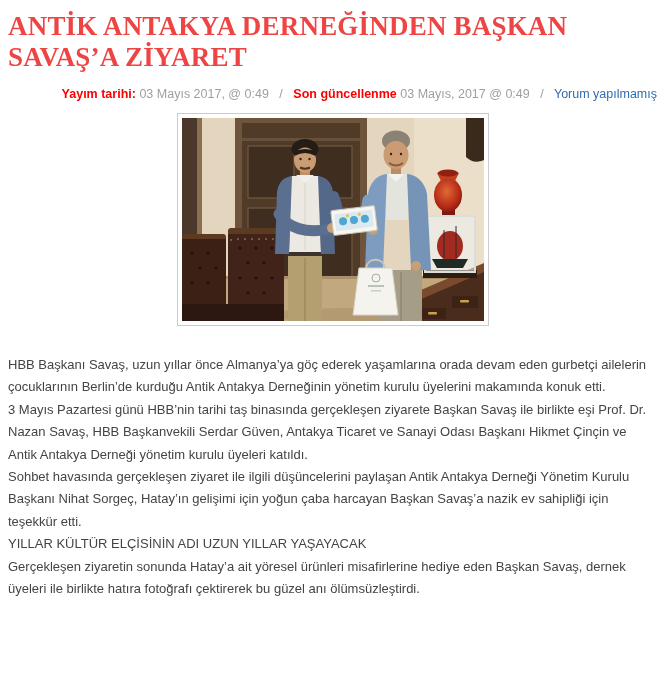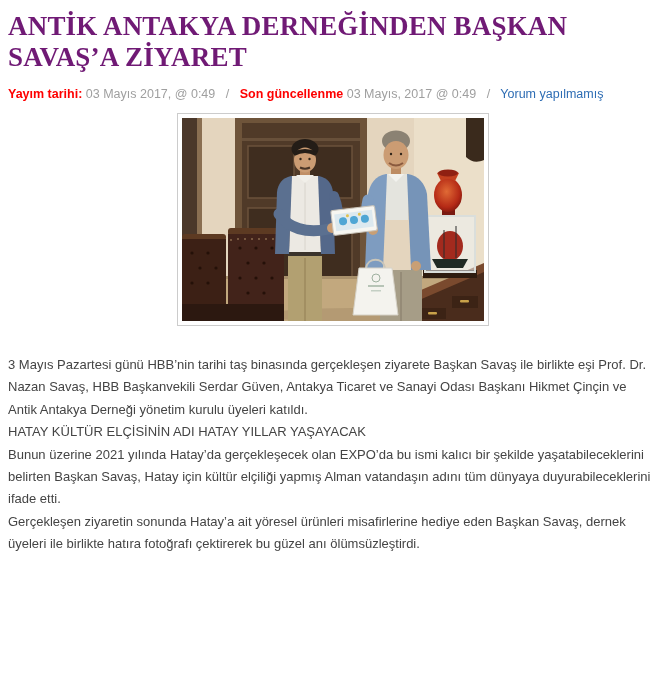--- a/index.html
+++ b/index.html
@@ -10,30 +10,31 @@
     overflow:hidden;
   }
   .container { padding:2px 8px 0 8px; }
 
   .title {
     font-family:"Liberation Serif", serif;
     font-weight:bold;
     font-size:27px;
     line-height:31px;
     letter-spacing:0.2px;
-    color:#701a75;
+    color:#ef4444;
     margin:9px 0 0 0;
   }
 
   .meta {
     margin-top:14px;
     font-size:12.5px;
     line-height:15px;
     color:#9f9f9f;
     white-space:nowrap;
+    text-align:right;
   }
   .meta .label { color:#fe0000; font-weight:bold; }
   .meta .value { color:#9f9f9f; }
   .meta .sep   { color:#9f9f9f; margin:0 7px; }
   .meta .link  { color:#2e6db4; text-decoration:none; cursor:pointer; }
 
   .photo-frame {
     width:302px;
     margin:11px auto 0 auto;
     border:1px solid #cccccc;
@@ -217,19 +218,20 @@
         <path d="M184,150 C186,139 201,139 203,150" fill="none" stroke="#c9c5b9" stroke-width="2"></path>
         <polygon points="177,150 210,150 216,197 171,197" fill="#f4f3ee" stroke="#d6d2c8"></polygon>
         <circle cx="194" cy="160" r="4" fill="none" stroke="#9fb0a0" stroke-width="1"></circle>
         <rect x="186" y="167" width="16" height="2" fill="#b7c4b6"></rect>
         <rect x="189" y="172" width="10" height="1.5" fill="#c4cfc4"></rect>
       </g>
     </svg>
   </div>
 
   <div class="body-text">
+    <p>HBB Başkanı Savaş, uzun yıllar önce Almanya’ya göç ederek yaşamlarına orada devam eden gurbetçi ailelerin çocuklarının Berlin’de kurduğu Antik Antakya Derneğinin yönetim kurulu üyelerini makamında konuk etti.</p>
     <p>3 Mayıs Pazartesi günü HBB’nin tarihi taş binasında gerçekleşen ziyarete Başkan Savaş ile birlikte eşi Prof. Dr. Nazan Savaş, HBB Başkanvekili Serdar Güven, Antakya Ticaret ve Sanayi Odası Başkanı Hikmet Çinçin ve Antik Antakya Derneği yönetim kurulu üyeleri katıldı.</p>
-    <p>HATAY KÜLTÜR ELÇİSİNİN ADI HATAY YILLAR YAŞAYACAK</p>
-    <p>Bunun üzerine 2021 yılında Hatay’da gerçekleşecek olan EXPO’da bu ismi kalıcı bir şekilde yaşatabileceklerini belirten Başkan Savaş, Hatay için kültür elçiliği yapmış Alman vatandaşın adını tüm dünyaya duyurabileceklerini ifade etti.</p>
+    <p>Sohbet havasında gerçekleşen ziyaret ile ilgili düşüncelerini paylaşan Antik Antakya Derneği Yönetim Kurulu Başkanı Nihat Sorgeç, Hatay’ın gelişimi için yoğun çaba harcayan Başkan Savaş’a nazik ev sahipliği için teşekkür etti.</p>
+    <p>YILLAR KÜLTÜR ELÇİSİNİN ADI UZUN YILLAR YAŞAYACAK</p>
     <p>Gerçekleşen ziyaretin sonunda Hatay’a ait yöresel ürünleri misafirlerine hediye eden Başkan Savaş, dernek üyeleri ile birlikte hatıra fotoğrafı çektirerek bu güzel anı ölümsüzleştirdi.</p>
   </div>
 
 </div>
 
 </body></html>

